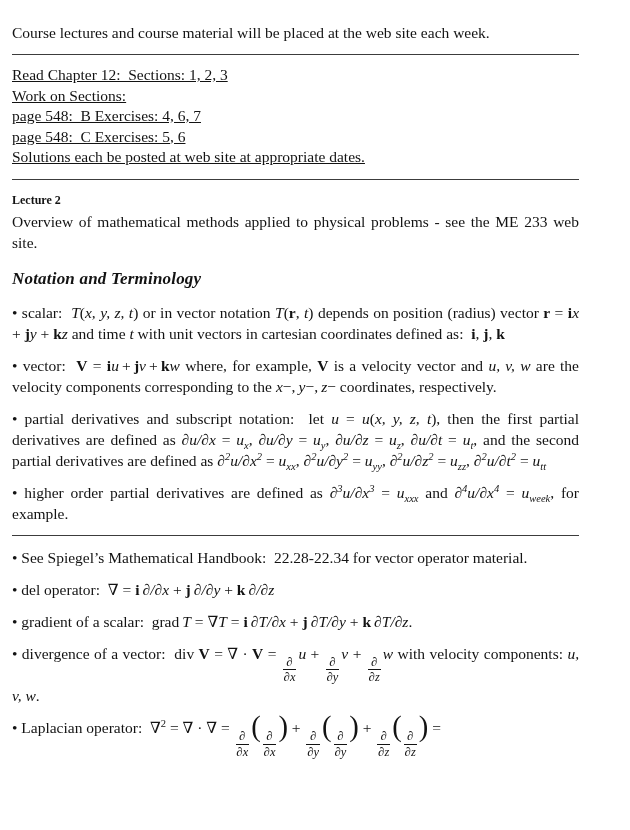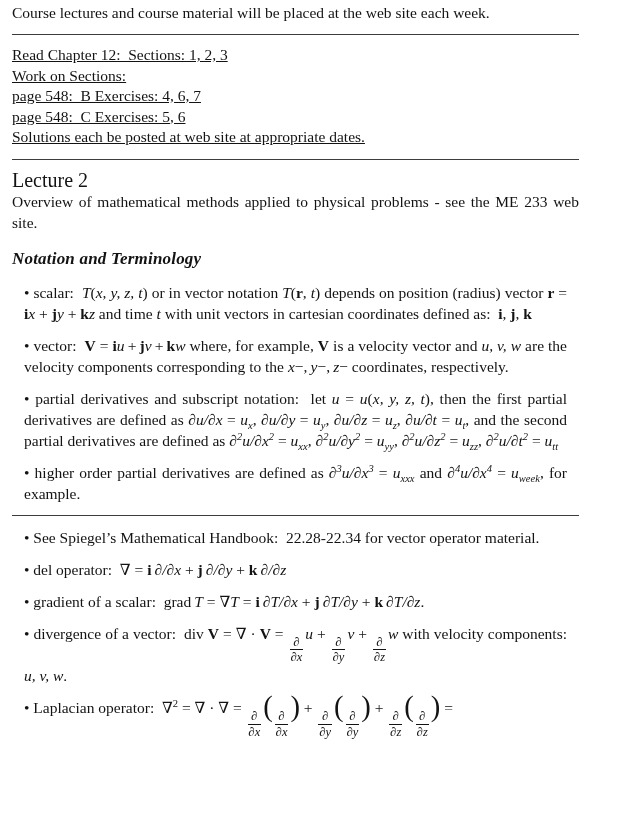--- a/index.html
+++ b/index.html
@@ -3,29 +3,29 @@
 <meta charset="utf-8">
 <style>
   html,body{margin:0;padding:0;background:#ffffff;}
   body{
     width:630px;height:830px;overflow:hidden;
     color:#131313;
     font-family:"Liberation Serif","DejaVu Serif",serif;
     font-size:15.5px;line-height:21px;
     -webkit-font-smoothing:antialiased;
   }
-  .page{padding:2px 51px 0 12px;}
+  .page{padding:22px 51px 0 12px;}
   p{margin:0;}
   .intro{margin:0;}
   hr.rule{border:0;border-top:1.4px solid #3c3c3c;margin:11px 0 10px 0;height:0;}
   .assign-line{line-height:20.5px;text-decoration:underline;}
-  .lecture-heading{font-weight:normal;font-size:20px;margin-top:2px;}
+  .lecture-heading{font-weight:bold;font-size:12px;margin-top:2px;}
   .para{text-align:justify;}
   .section-heading{font-weight:bold;font-size:17px;margin:15px 0 13px 0;letter-spacing:.2px;font-style:italic;}
-  .bullet{ text-align:justify; margin:11px 12px;}
+  .bullet{ text-align:justify; margin:11px 0;}
   i{font-style:italic;}
   b{font-weight:bold;}
   sub{font-size:.68em;line-height:0;}
   sup{font-size:.68em;line-height:0;}
   .frac{
     display:inline-flex;flex-direction:column;align-items:center;
     vertical-align:-0.62em;font-size:.8em;line-height:1.15;
     margin:0 2px;text-align:center;
   }
   .frac .den{border-top:1px solid #131313;padding:0 1px;}

